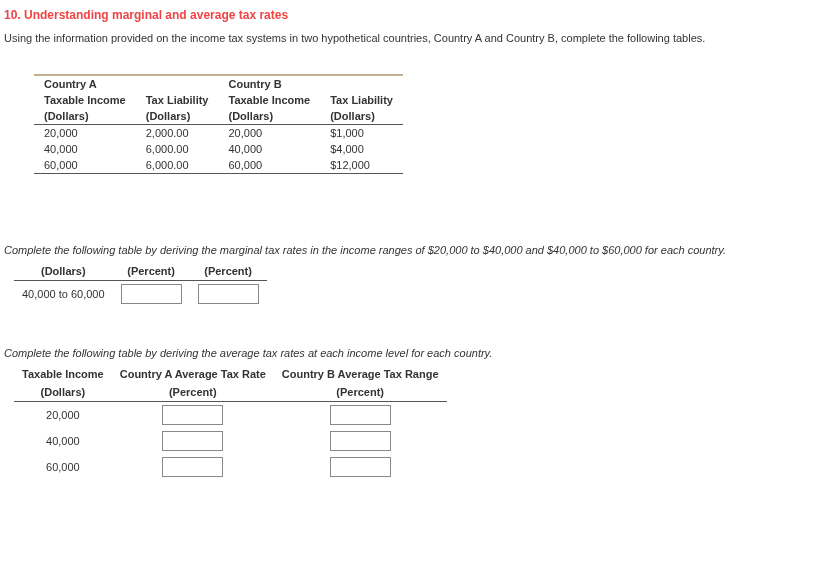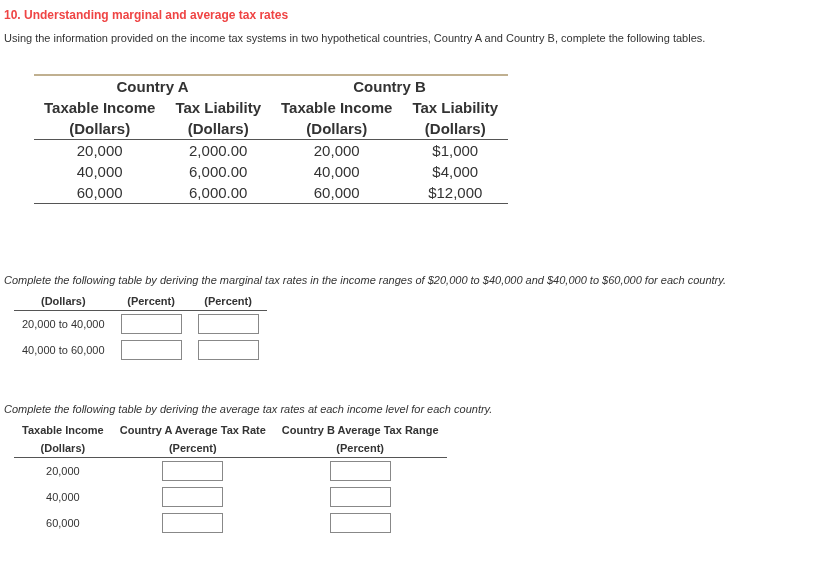--- a/index.html
+++ b/index.html
@@ -20,22 +20,21 @@
   .intro {
     margin-bottom: 30px;
   }
   .tax-table {
     border-collapse: collapse;
     margin-left: 30px;
     margin-bottom: 70px;
   }
   .tax-table td, .tax-table th {
     padding: 2px 10px;
-    text-align: center;
-    font-size: 15px;
+    font-size: 11px;
   }
   .hr1 { border-top: 2px solid #c0b090; }
   .hr3 { border-bottom: 1px solid #555; }
   .group-head {
     font-weight: bold;
     padding-bottom: 0;
   }
   .col-head {
     font-weight: bold;
   }
@@ -121,25 +120,20 @@
 <div class="instruction">Complete the following table by deriving the marginal tax rates in the income ranges of $20,000 to $40,000 and $40,000 to $60,000 for each country.</div>
 
 <table class="work-table">
   <tbody>
   <tr>
     <th class="col-border">(Dollars)</th>
     <th class="col-border">(Percent)</th>
     <th class="col-border">(Percent)</th>
   </tr>
   <tr>
-    <td>20,000 to 40,000</td>
-    <td><input class="input-box" style=""></td>
-    <td><input class="input-box" style=""></td>
-  </tr>
-  <tr>
     <td>40,000 to 60,000</td>
     <td><input class="input-box" style=""></td>
     <td><input class="input-box" style=""></td>
   </tr>
 </tbody>
   </table>
 
 <div class="instruction">Complete the following table by deriving the average tax rates at each income level for each country.</div>
 
 <table class="work-table" style="margin-bottom:0;">

